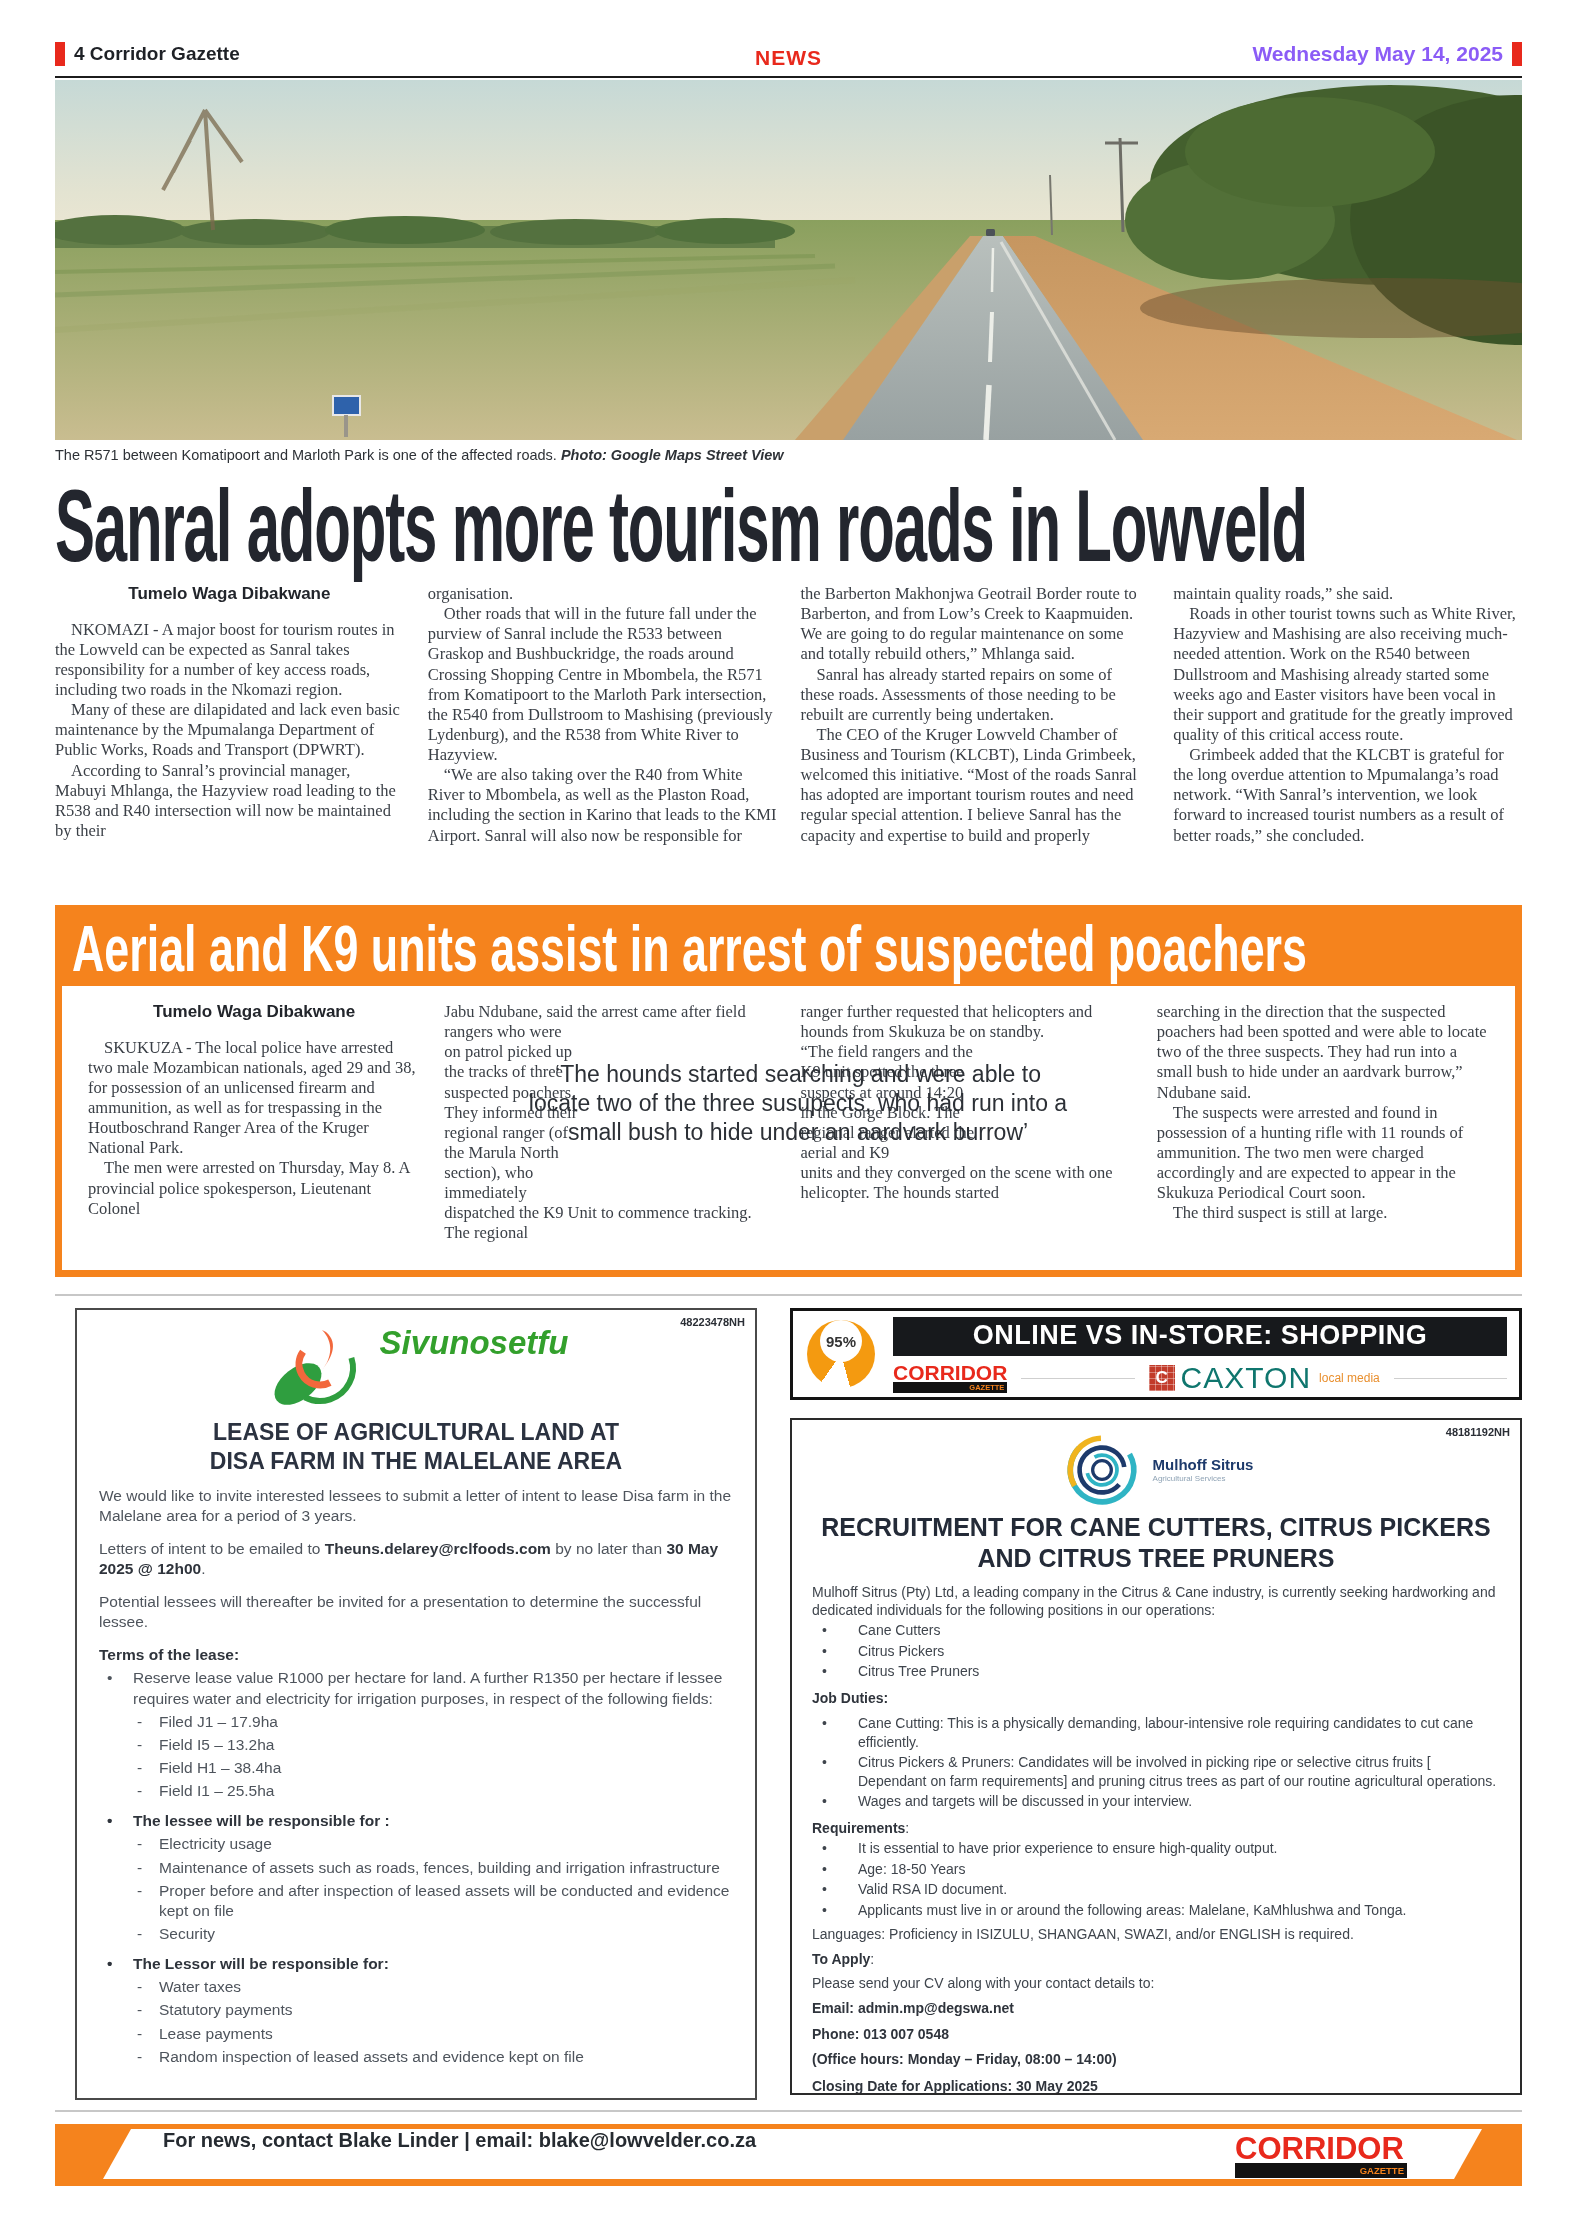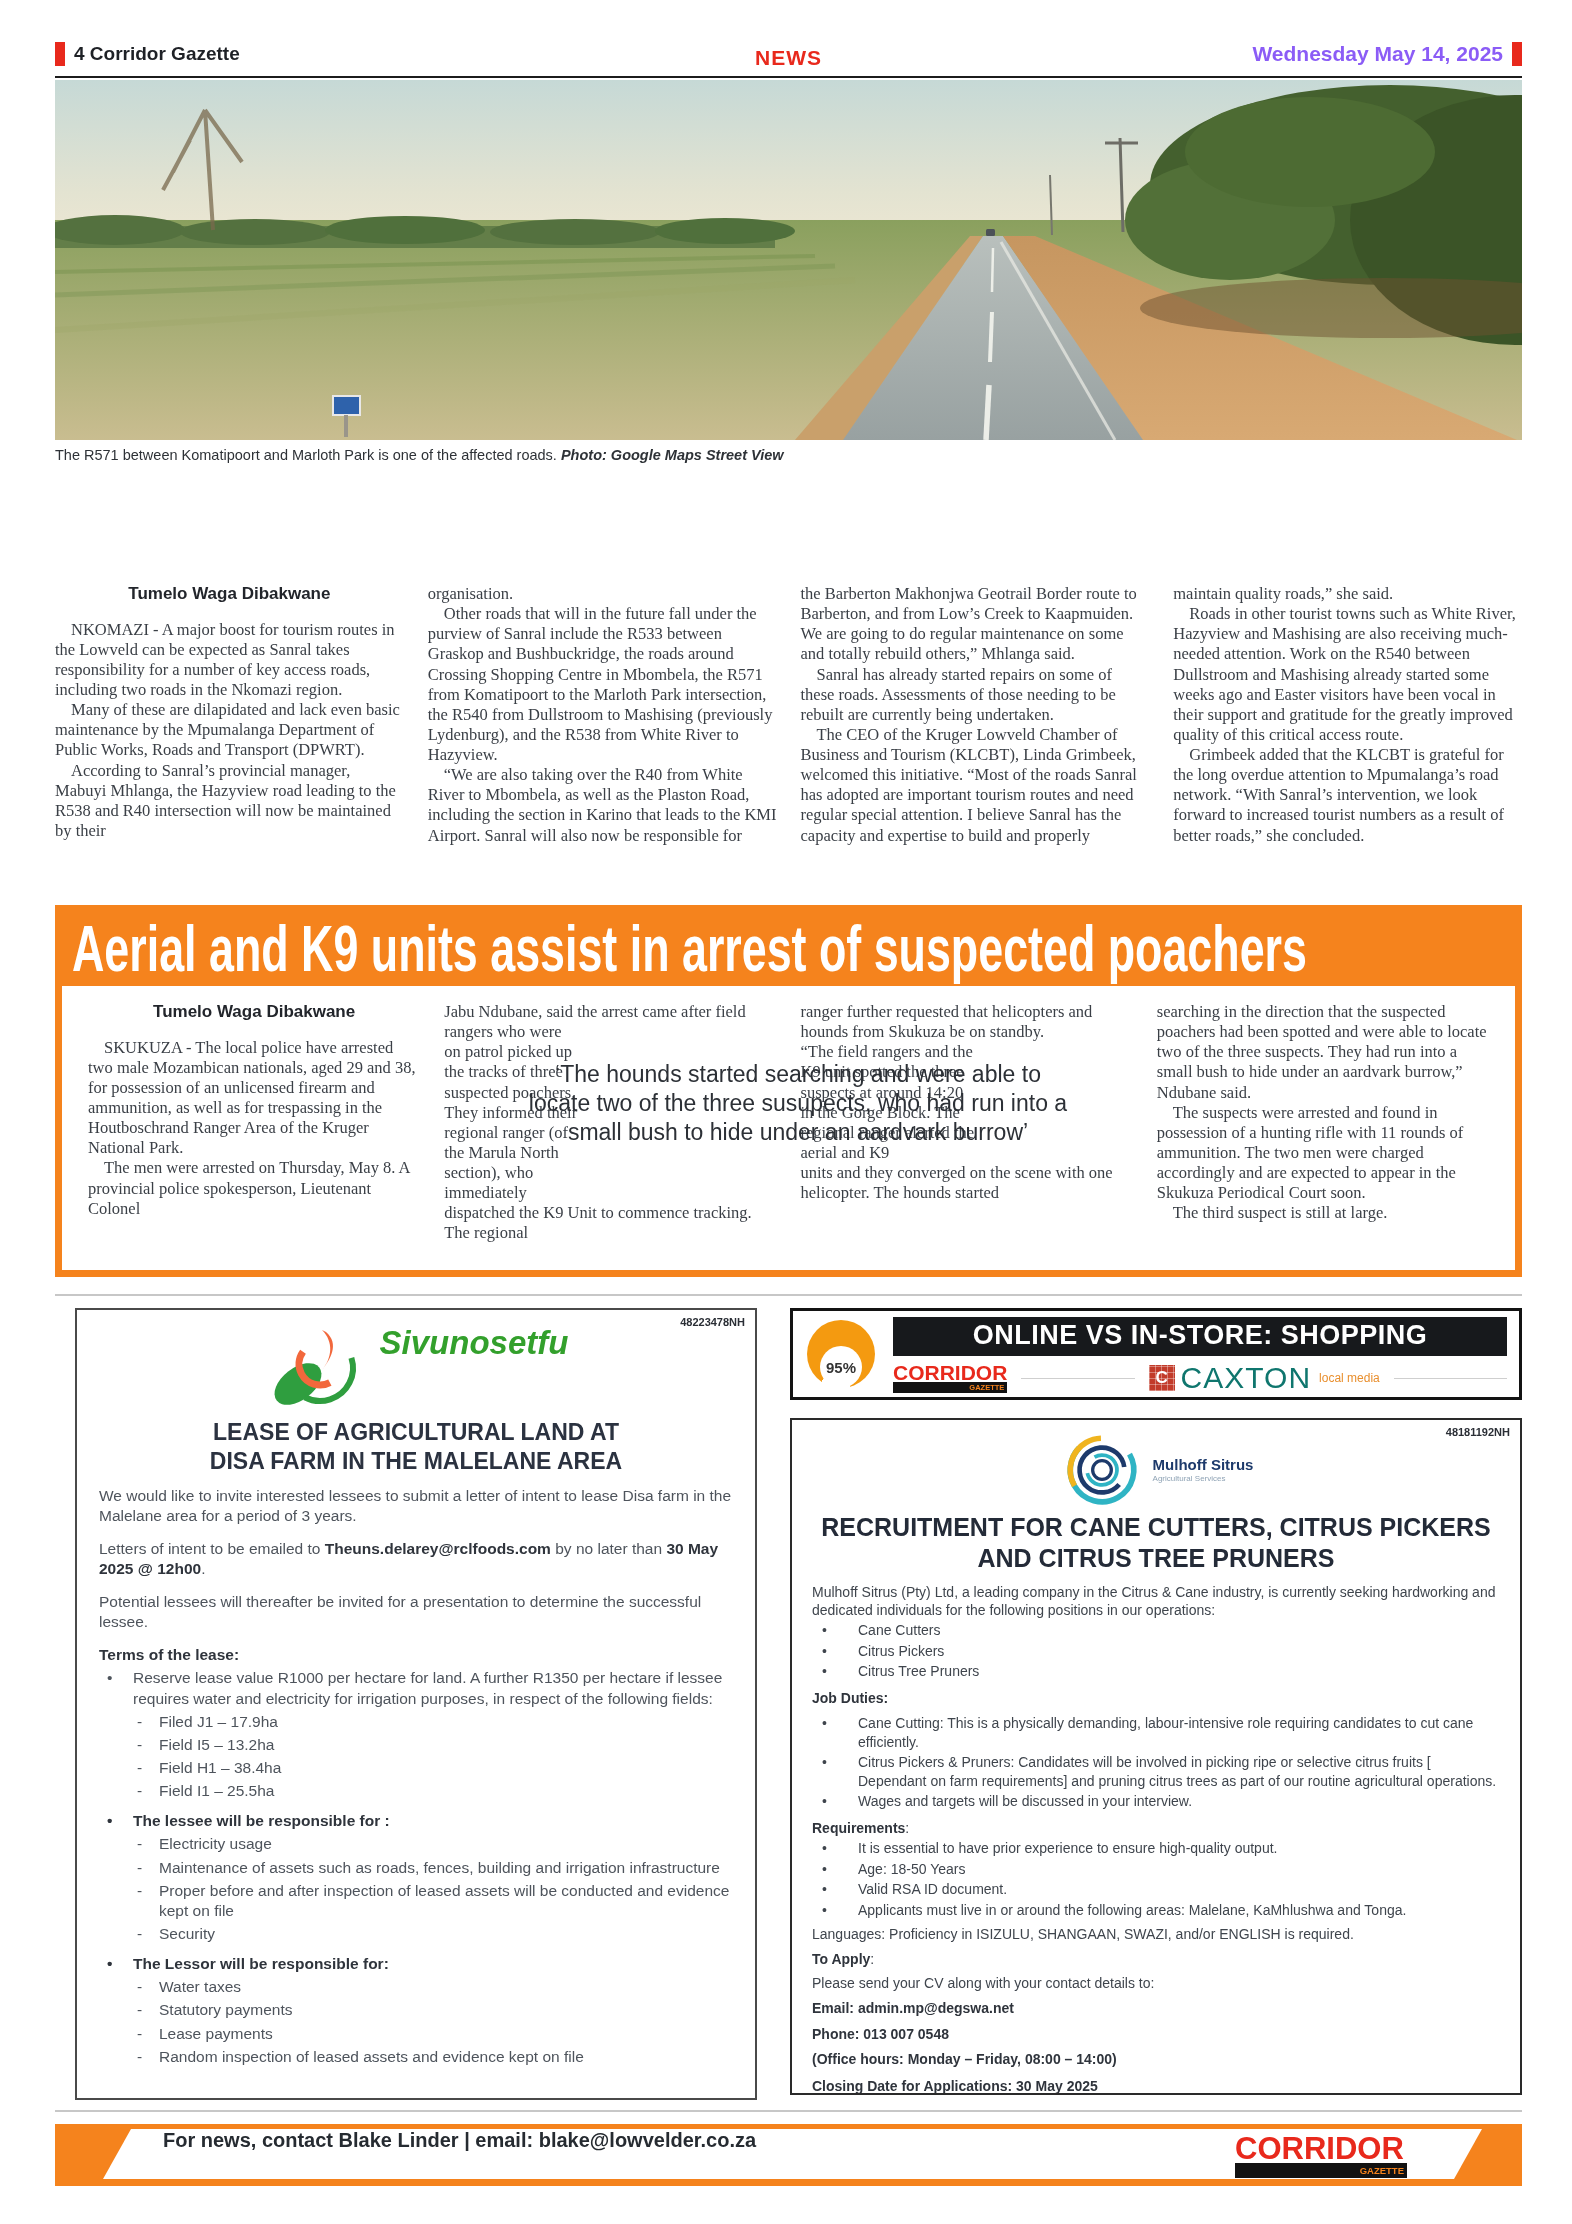--- a/index.html
+++ b/index.html
@@ -68,21 +68,21 @@
   .bull::before{content:"\2022";position:absolute;left:8px;}
   .dash{position:relative;padding-left:60px;margin:0 0 3px 0;}
   .dash::before{content:"-";position:absolute;left:38px;}
   .mb10{margin-bottom:10px;}
 
   
   .ad-rt{position:absolute;left:790px;top:1308px;width:732px;height:92px;border:3px solid #131313;
          box-sizing:border-box;background:#fff;}
   .donut{position:absolute;left:14px;top:9px;width:68px;height:68px;border-radius:50%;
          background:conic-gradient(from 215deg,#f49a10 0 86%,#ffffff 86% 100%);
-         display:flex;align-items:flex-end;justify-content:center;}
+         display:flex;align-items:flex-start;justify-content:center;}
   .donut-inner{width:42px;height:42px;border-radius:50%;background:#fff;display:flex;align-items:center;justify-content:center;
                font-size:15px;font-weight:bold;color:#333;}
   .rt-bar{margin:6px 12px 0 100px;background:#17191c;color:#fff;text-align:center;
           font-size:27px;font-weight:bold;letter-spacing:0.5px;padding:3px 0 5px;}
   .rt-logos{margin:5px 12px 0 100px;display:flex;align-items:center;gap:14px;}
   .hairline{flex:1;height:1px;background:#cfcfcf;}
   .corridor-logo{display:inline-block;}
   .corr-name{display:block;font-weight:bold;color:#e8291c;letter-spacing:0;line-height:0.95;}
   .corr-bar{background:#121212;display:flex;justify-content:flex-end;align-items:center;padding:1px 3px;}
   .corr-sub{color:#f5831d;font-weight:bold;}
@@ -189,20 +189,23 @@
       <rect x="931" y="149" width="9" height="7" rx="1.5" fill="#4c5258"></rect>
       <rect x="278" y="316" width="27" height="19" fill="#2e62ab" stroke="#e8e8e8" stroke-width="2"></rect>
       <rect x="289" y="335" width="4" height="22" fill="#9a958a"></rect>
     </svg>
   </div>
 
   <div class="caption">
     <span>The R571 between Komatipoort and Marloth Park is one of the affected roads. </span><span class="credit">Photo: Google Maps Street View</span>
   </div>
 
+  <div class="headline">
+    <span class="cond">Sanral adopts more tourism roads in Lowveld</span>
+  </div>
 
   <div class="art1 serif">
     <div class="col">
       <div class="byline">Tumelo Waga Dibakwane</div>
       <p class="ind">NKOMAZI - A major boost for tourism routes in the Lowveld can be expected as Sanral takes responsibility for a number of key access roads, including two roads in the Nkomazi region.</p>
       <p class="ind">Many of these are dilapidated and lack even basic maintenance by the Mpumalanga Department of Public Works, Roads and Transport (DPWRT).</p>
       <p class="ind">According to Sanral’s provincial manager, Mabuyi Mhlanga, the Hazyview road leading to the R538 and R40 intersection will now be maintained by their</p>
     </div>
     <div class="col">
       <p>organisation.</p>

